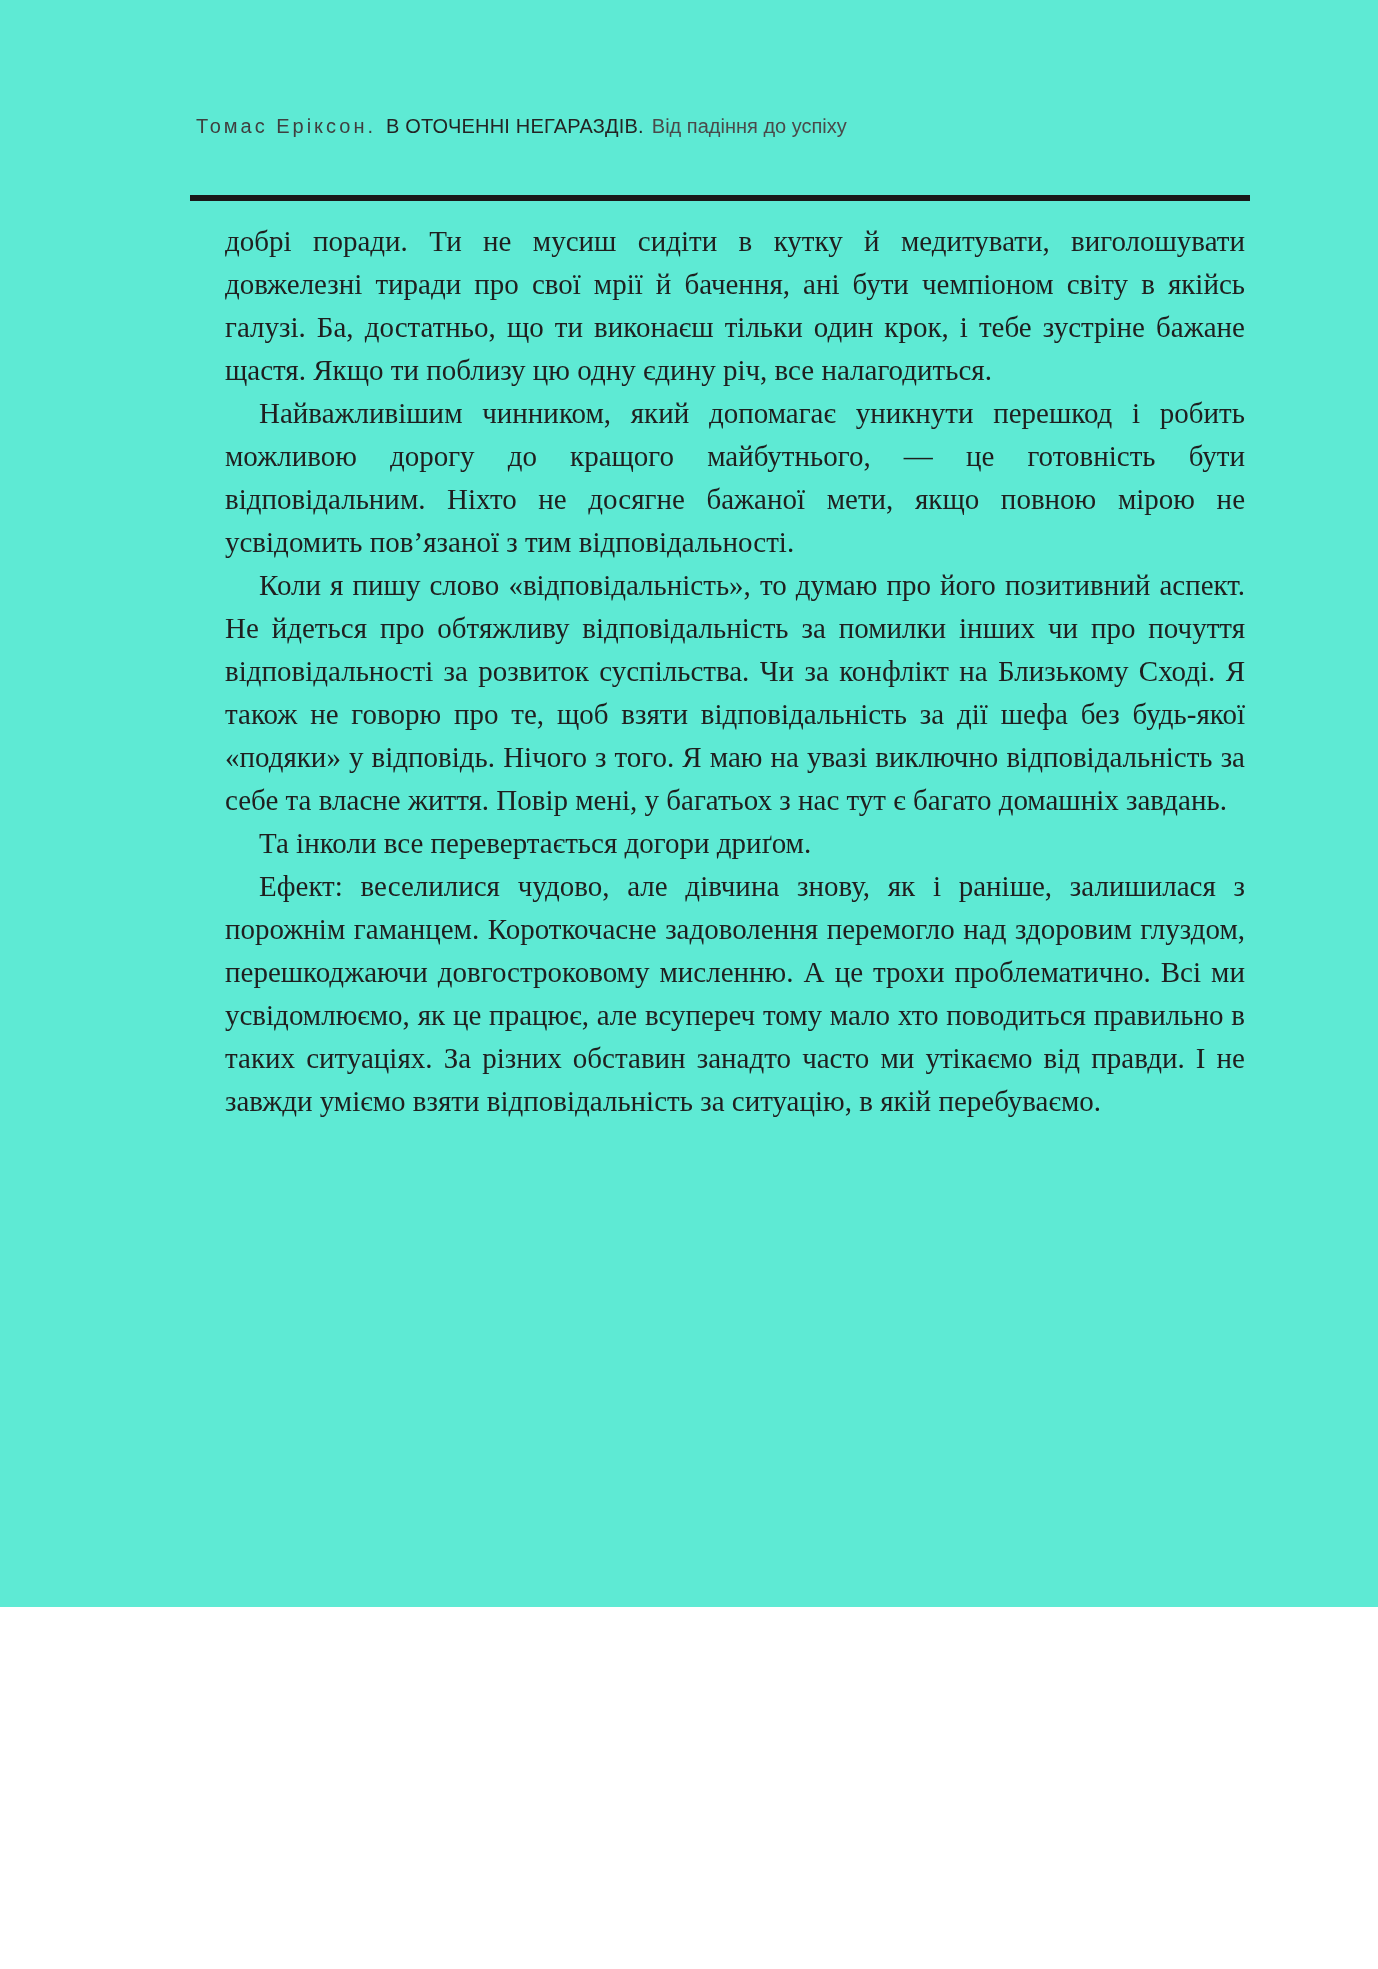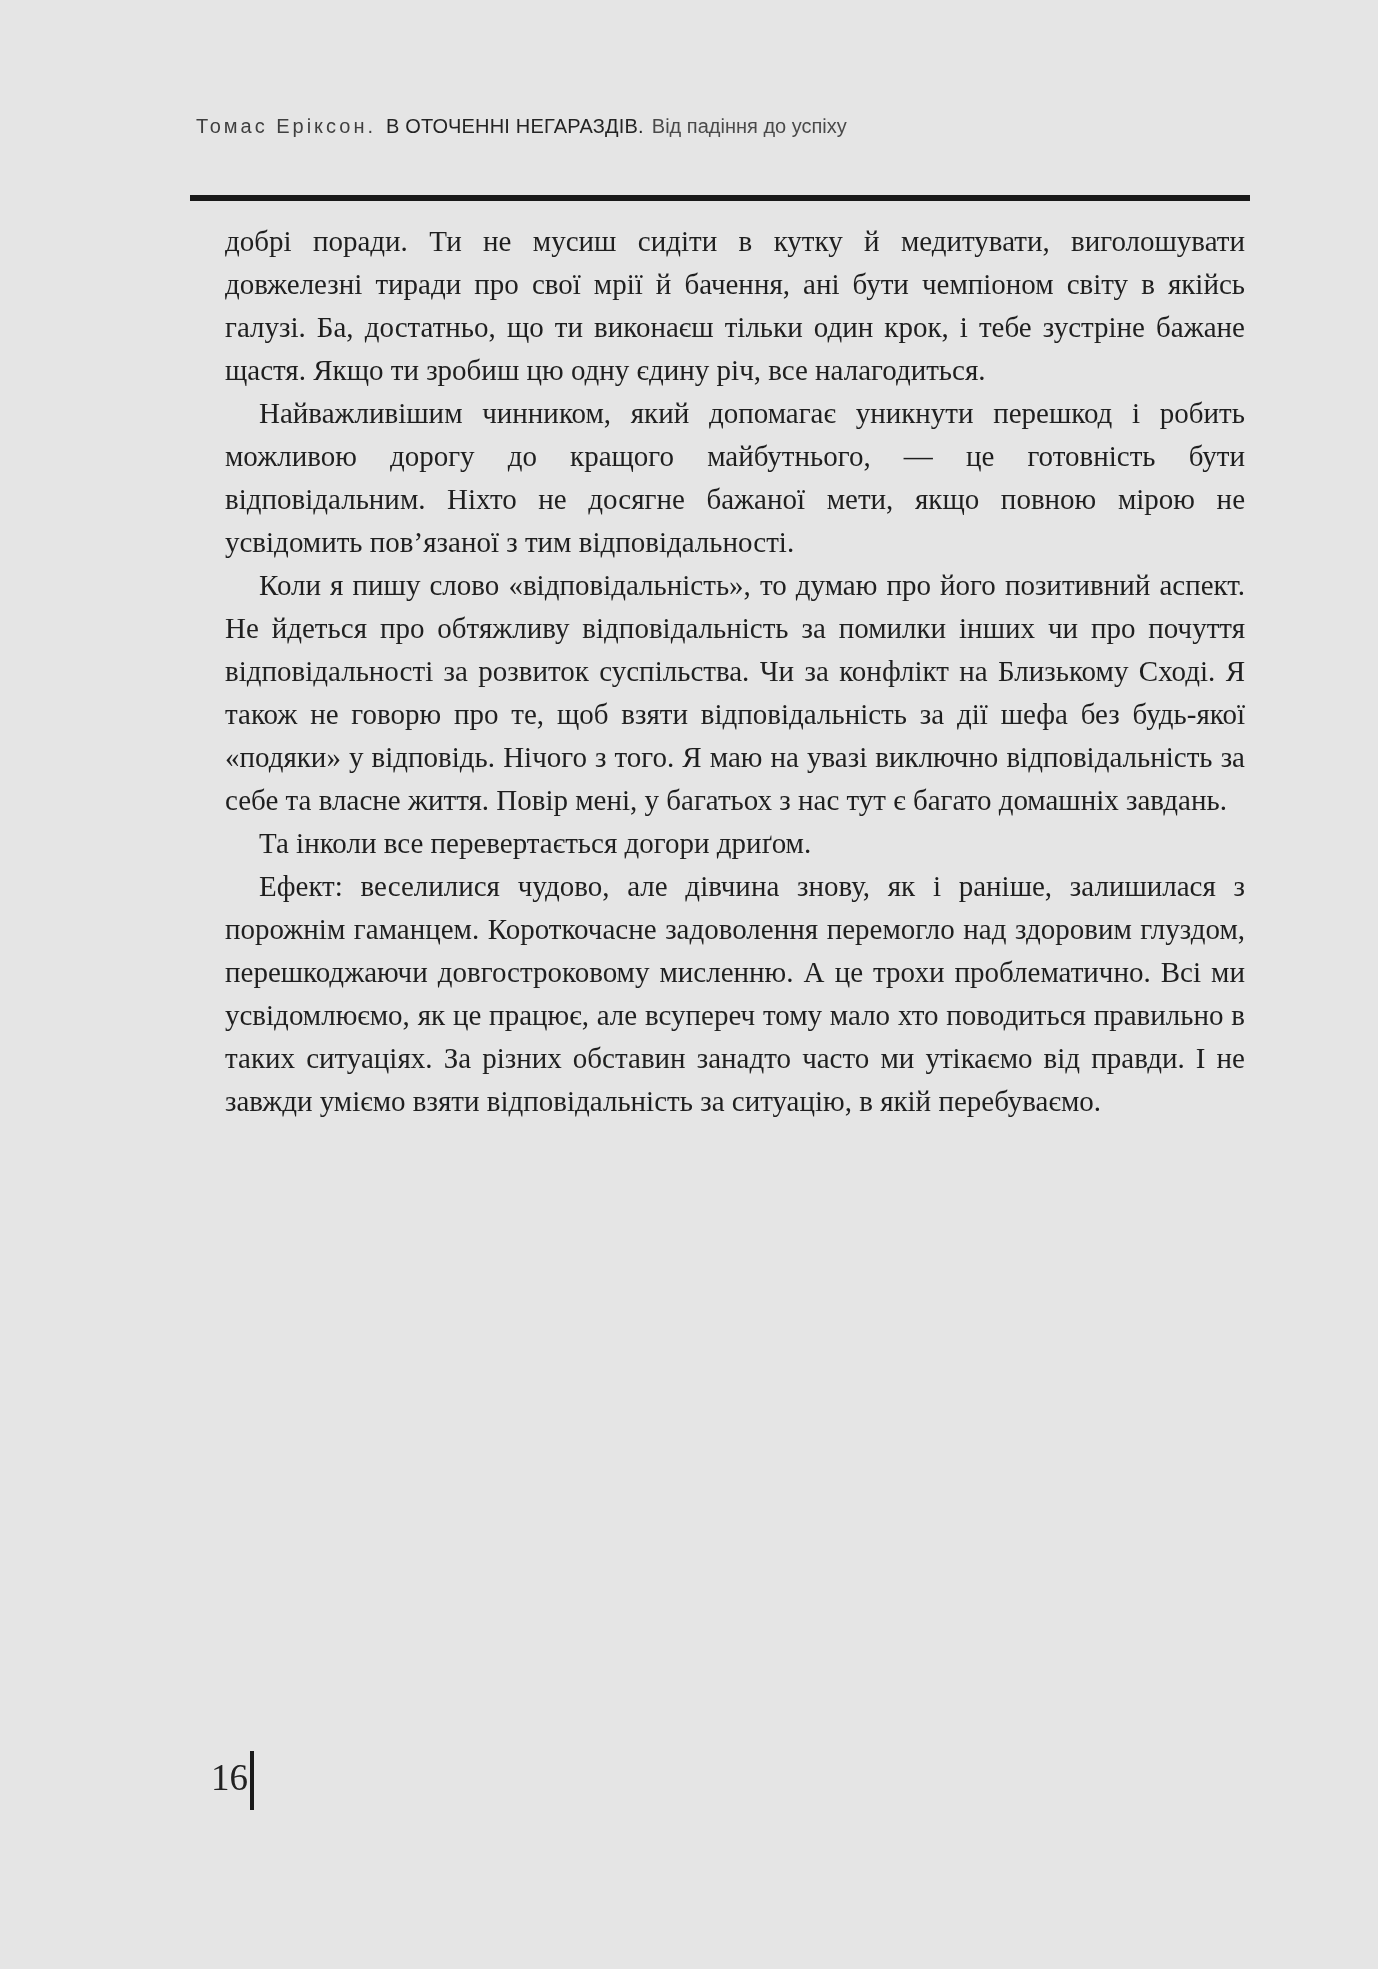--- a/index.html
+++ b/index.html
@@ -3,22 +3,22 @@
 <meta charset="utf-8">
 <style>
   html, body {
     margin: 0;
     padding: 0;
     background: #ffffff;
   }
   .page {
     position: relative;
     width: 1378px;
-    height: 1969px;
-    background: #e5e5e5;
+    height: 1607px;
+    background: #5eead4;
     overflow: hidden;
     font-family: "Liberation Serif", serif;
     color: #1f1f1f;
   }
   .running-header {
     position: absolute;
     left: 196px;
     top: 114px;
     width: 1056px;
     font-family: "Liberation Sans", sans-serif;
@@ -86,21 +86,21 @@
 
 <div class="page">
 
   <div class="running-header">
     <span class="author">Томас Еріксон.</span><span class="book-title">В ОТОЧЕННІ НЕГАРАЗДІВ.</span><span class="subtitle">Від падіння до успіху</span>
   </div>
 
   <div class="header-rule"></div>
 
   <div class="content">
-    <p class="par first">добрі поради. Ти не мусиш сидіти в кутку й медитувати, виголошувати довжелезні тиради про свої мрії й бачення, ані бути чемпіоном світу в якійсь галузі. Ба, достатньо, що ти виконаєш тільки один крок, і тебе зустріне бажане щастя. Якщо ти зробиш цю одну єдину річ, все налагодиться.</p>
+    <p class="par first">добрі поради. Ти не мусиш сидіти в кутку й медитувати, виголошувати довжелезні тиради про свої мрії й бачення, ані бути чемпіоном світу в якійсь галузі. Ба, достатньо, що ти виконаєш тільки один крок, і тебе зустріне бажане щастя. Якщо ти поблизу цю одну єдину річ, все налагодиться.</p>
     <p class="par">Найважливішим чинником, який допомагає уникнути перешкод і робить можливою дорогу до кращого майбутнього, — це готовність бути відповідальним. Ніхто не досягне бажаної мети, якщо повною мірою не усвідомить пов’язаної з тим відповідальності.</p>
     <p class="par">Коли я пишу слово «відповідальність», то думаю про його позитивний аспект. Не йдеться про обтяжливу відповідальність за помилки інших чи про почуття відповідальності за розвиток суспільства. Чи за конфлікт на Близькому Сході. Я також не говорю про те, щоб взяти відповідальність за дії шефа без будь-якої «подяки» у відповідь. Нічого з того. Я маю на увазі виключно відповідальність за себе та власне життя. Повір мені, у багатьох з нас тут є багато домашніх завдань.</p>
     <p class="par">Та інколи все перевертається догори дриґом.</p>
     <p class="par">Ефект: веселилися чудово, але дівчина знову, як і раніше, залишилася з порожнім гаманцем. Короткочасне задоволення перемогло над здоровим глуздом, перешкоджаючи довгостроковому мисленню. А це трохи проблематично. Всі ми усвідомлюємо, як це працює, але всупереч тому мало хто поводиться правильно в таких ситуаціях. За різних обставин занадто часто ми утікаємо від правди. І не завжди уміємо взяти відповідальність за ситуацію, в якій перебуваємо.</p>
   </div>
 
   <div class="page-number">16</div>
   <div class="footer-bar"></div>
 
 </div>

